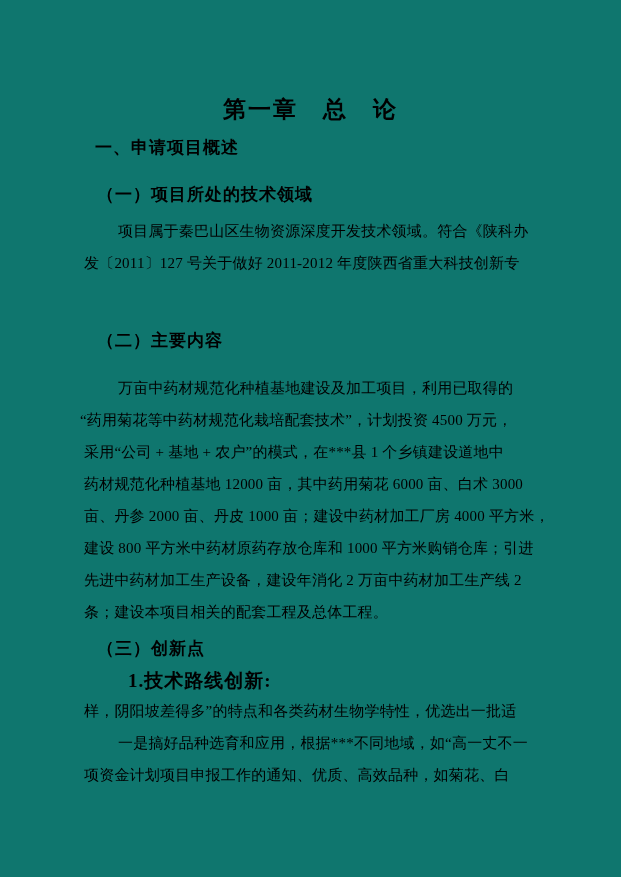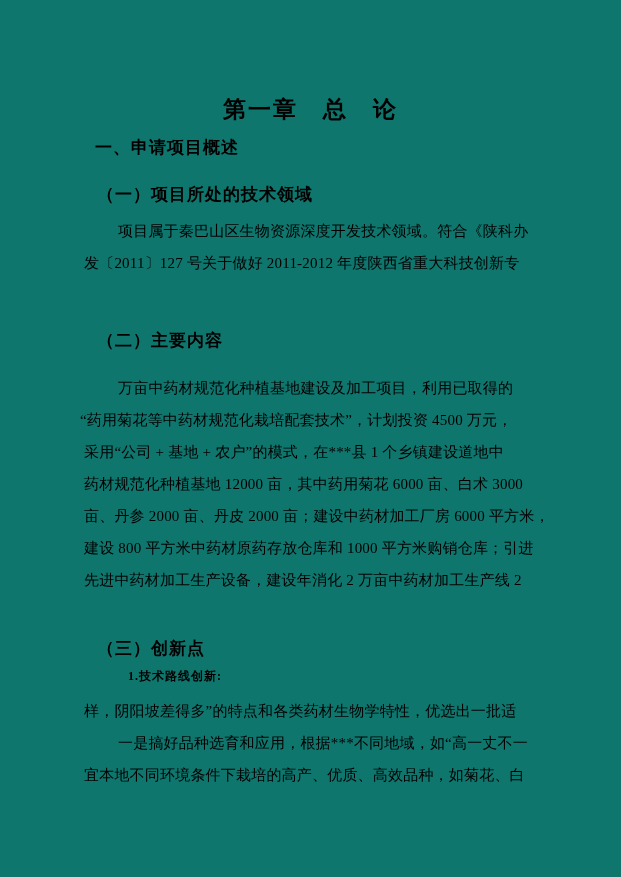--- a/index.html
+++ b/index.html
@@ -43,21 +43,21 @@
     letter-spacing: 1px;
     white-space: nowrap;
   }
   .h-sub1 { left: 97px; top: 183px; }
   .h-sub2 { left: 97px; top: 329px; }
   .h-sub3 { left: 97px; top: 637px; }
   .h-minor {
     position: absolute;
     left: 128px;
     top: 668px;
-    font-size: 12px;
+    font-size: 19px;
     font-weight: bold;
     letter-spacing: 1px;
     white-space: nowrap;
     text-align: right;
   }
   .para {
     position: absolute;
     left: 84px;
     width: 470px;
     font-size: 15px;
@@ -90,28 +90,29 @@
     <div class="line">发〔2011〕127 号关于做好 2011-2012 年度陕西省重大科技创新专</div>
   </div>
 
   <div class="h-sub h-sub2">（二）主要内容</div>
 
   <div class="para para-2">
     <div class="line indent">万亩中药材规范化种植基地建设及加工项目，利用已取得的</div>
     <div class="line hang">“药用菊花等中药材规范化栽培配套技术”，计划投资 4500 万元，</div>
     <div class="line">采用“公司 + 基地 + 农户”的模式，在***县 1 个乡镇建设道地中</div>
     <div class="line">药材规范化种植基地 12000 亩，其中药用菊花 6000 亩、白术 3000</div>
-    <div class="line">亩、丹参 2000 亩、丹皮 2000 亩；建设中药材加工厂房 6000 平方米，</div>
+    <div class="line">亩、丹参 2000 亩、丹皮 1000 亩；建设中药材加工厂房 4000 平方米，</div>
     <div class="line">建设 800 平方米中药材原药存放仓库和 1000 平方米购销仓库；引进</div>
     <div class="line">先进中药材加工生产设备，建设年消化 2 万亩中药材加工生产线 2</div>
+    <div class="line">条；建设本项目相关的配套工程及总体工程。</div>
   </div>
 
   <div class="h-sub h-sub3">（三）创新点</div>
 
   <div class="h-minor">1.技术路线创新:</div>
 
   <div class="para para-3">
     <div class="line">样，阴阳坡差得多”的特点和各类药材生物学特性，优选出一批适</div>
     <div class="line indent">一是搞好品种选育和应用，根据***不同地域，如“高一丈不一</div>
-    <div class="line">宜本地不同环境条件下栽培的高产、优质、高效品种，如菊花、白</div>
+    <div class="line">项资金计划项目申报工作的通知、优质、高效品种，如菊花、白</div>
   </div>
 
 </div>
 
 </body></html>

